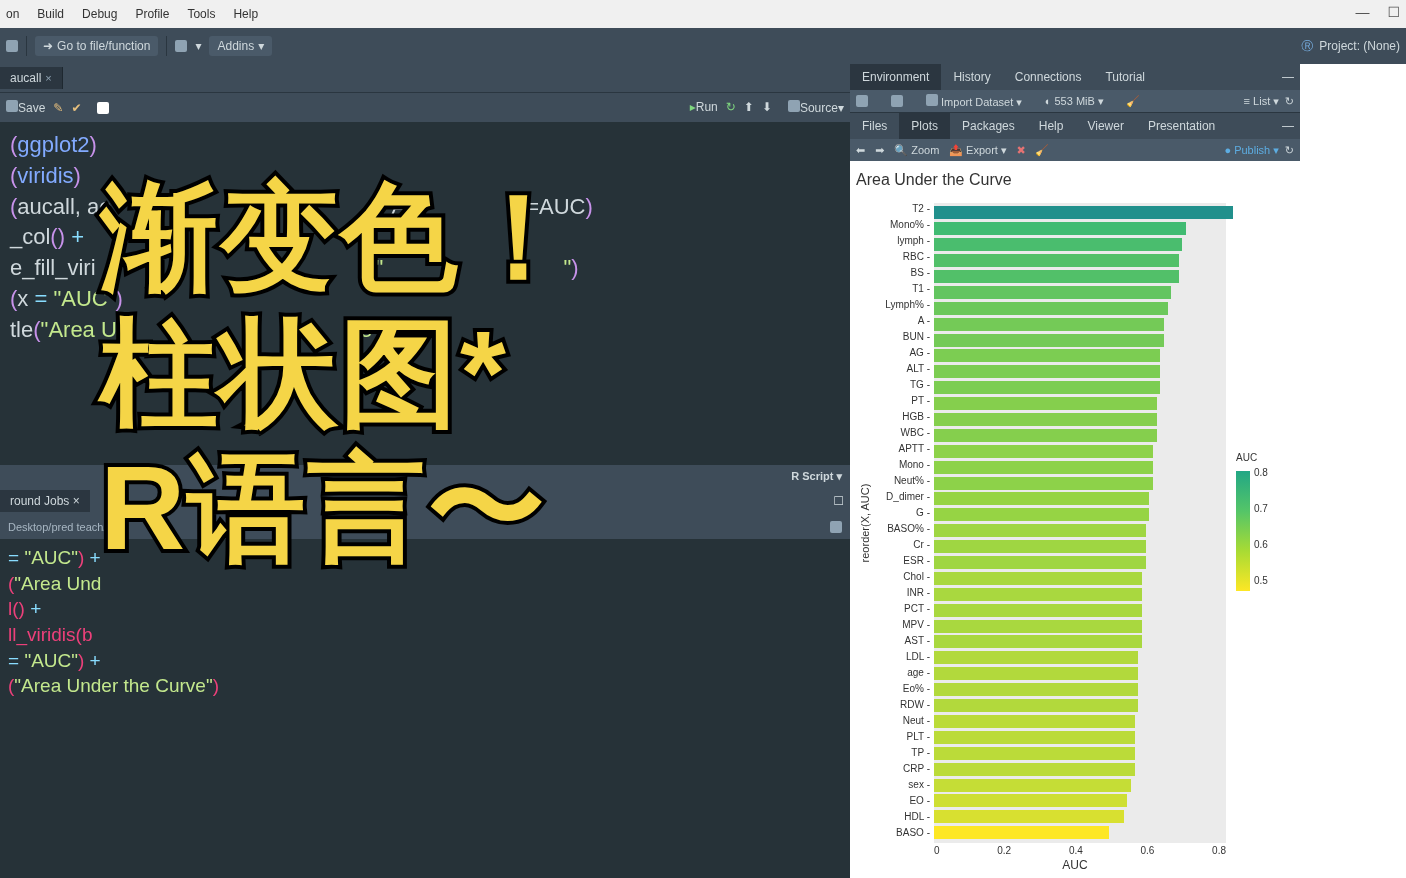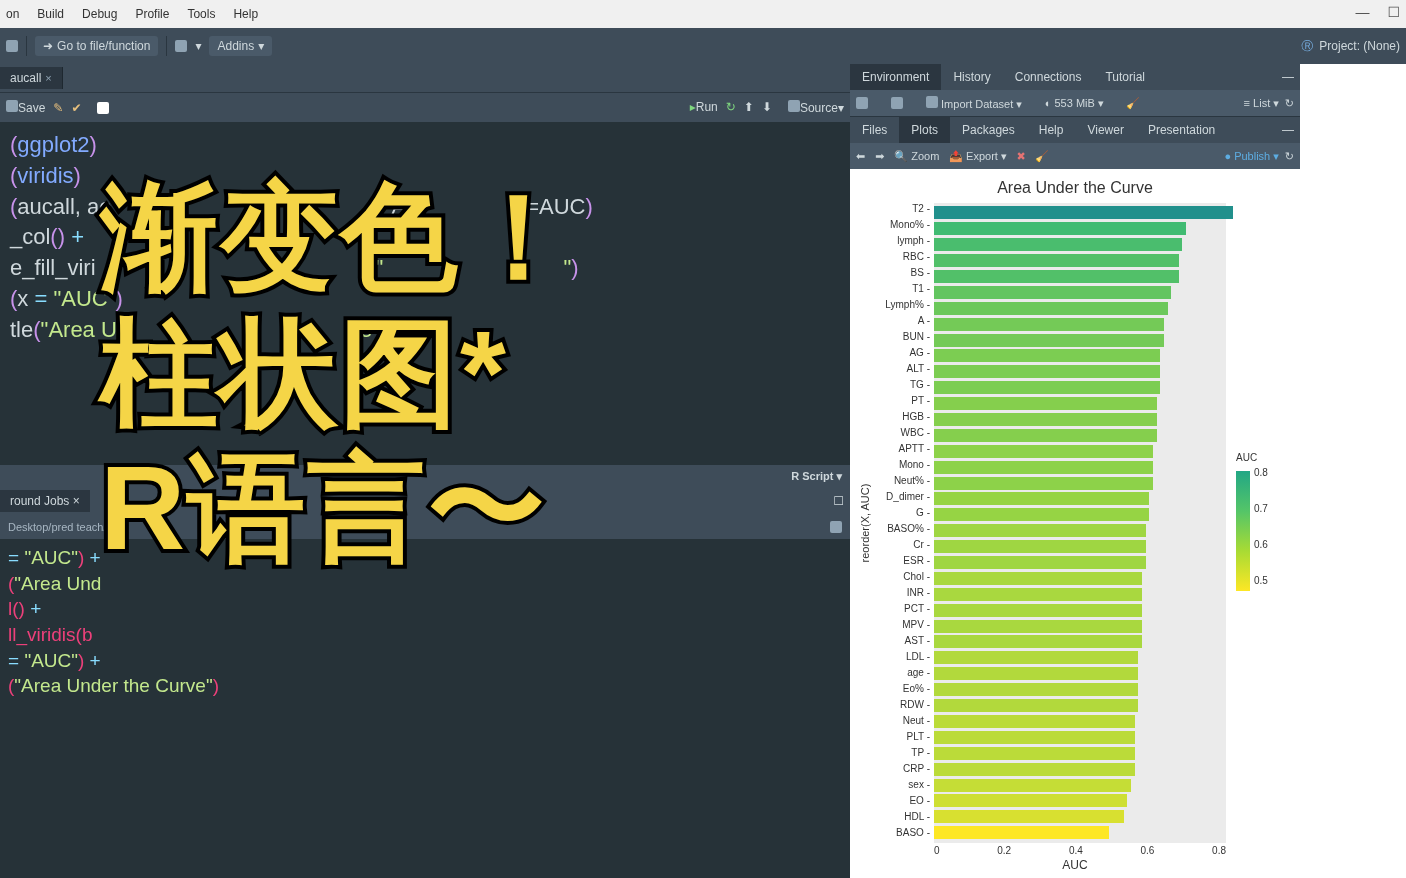--- a/index.html
+++ b/index.html
@@ -64,21 +64,21 @@
 
 .ptabs { height: 30px; background: #3e4c59; display: flex; align-items: center; font-size: 12px; color: #cfd8dc; border-top: 1px solid #2a3640; }
 .ptab { padding: 6px 12px; cursor: pointer; }
 .ptab.active { background: #2b3640; }
 
 .ptoolbar { height: 30px; background: #4a5a69; display: flex; align-items: center; padding: 0 6px; font-size: 11px; color: #cfd8dc; gap: 10px; }
 .ptoolbar .right { margin-left: auto; display: flex; gap: 6px; align-items: center; }
 
 
 .plot-wrap { flex: 1; background: #fff; position: relative; padding: 6px; }
-.plot-title { text-align: center; font-size: 16px; color: #333; margin: 4px 0 6px; }
+.plot-title { text-align: left; font-size: 16px; color: #333; margin: 4px 0 14px; }
 .plot-body { display: flex; height: 640px; }
 .plot-ylab { width: 18px; display: flex; align-items: center; justify-content: center; }
 .plot-ylab span { transform: rotate(-90deg); white-space: nowrap; font-size: 11px; color: #333; }
 .plot-cats { width: 60px; display: flex; flex-direction: column; justify-content: space-around; font-size: 10px; color: #333; text-align: right; padding-right: 4px; }
 .plot-cats div { line-height: 1; height: 15px; }
 .plot-bars { flex: 1; background: #ebebeb; position: relative; display: flex; flex-direction: column; justify-content: space-around; padding: 2px 0; }
 .bar { height: 13px; }
 .plot-legend { width: 68px; padding-left: 10px; display: flex; flex-direction: column; justify-content: center; font-size: 10px; color: #333; }
 .leg-grad { width: 14px; height: 120px; background: linear-gradient(to bottom, #22a785, #54c568, #a8db34, #fde725); margin: 4px 0; }
 

